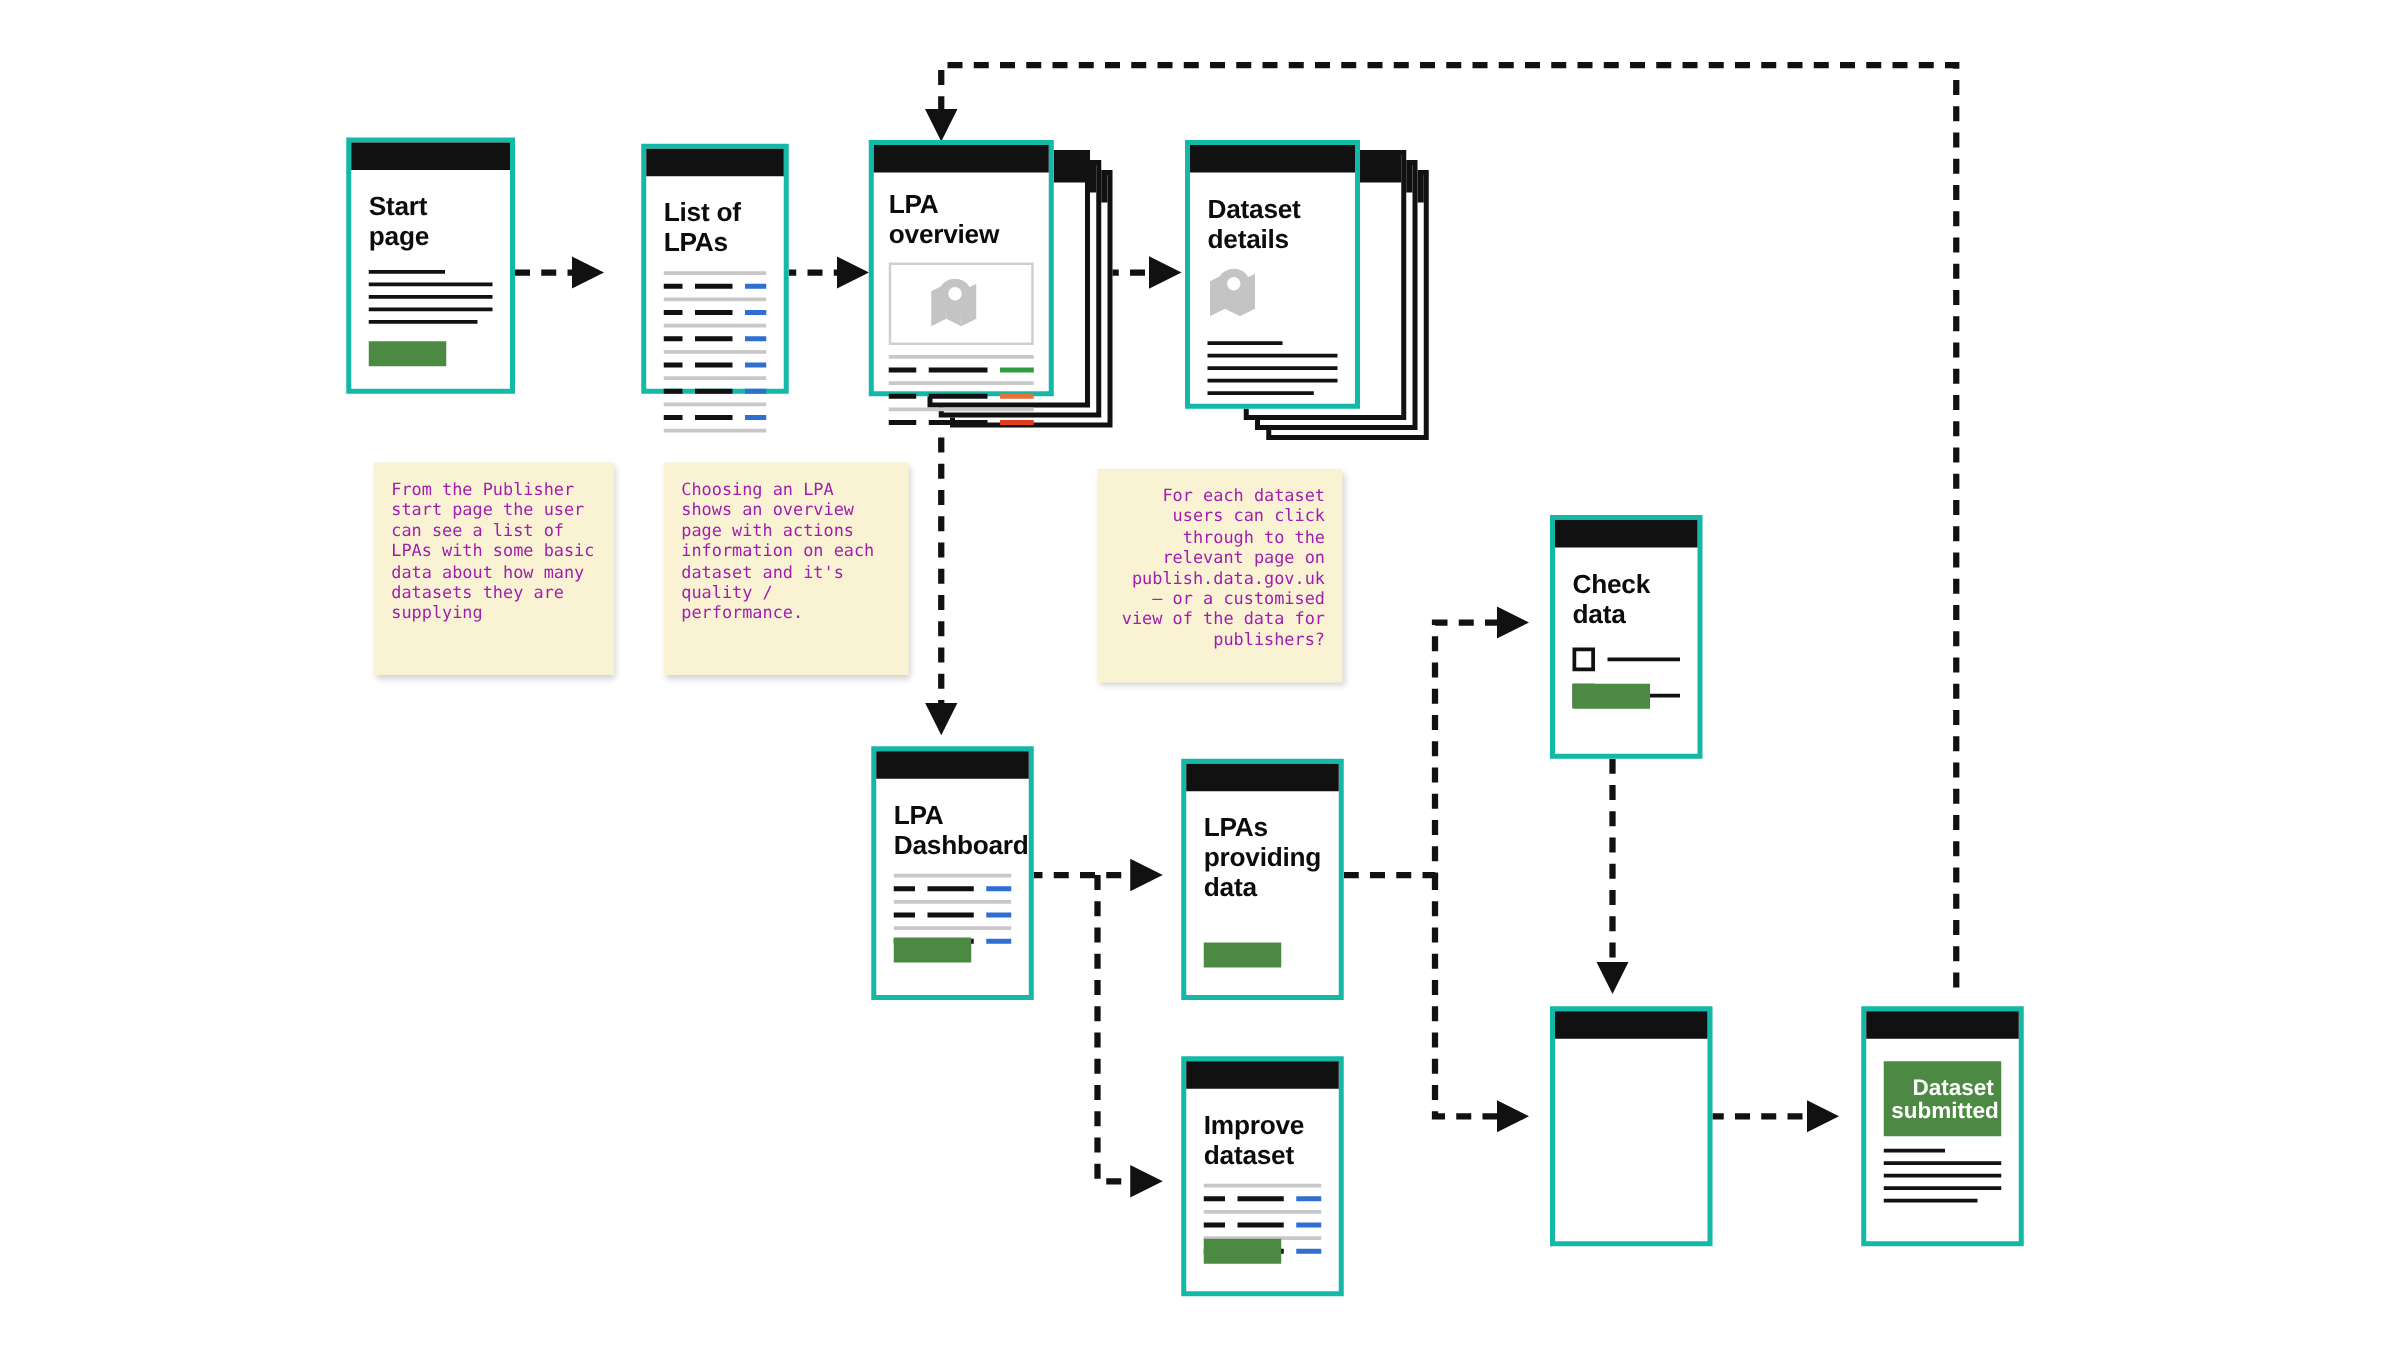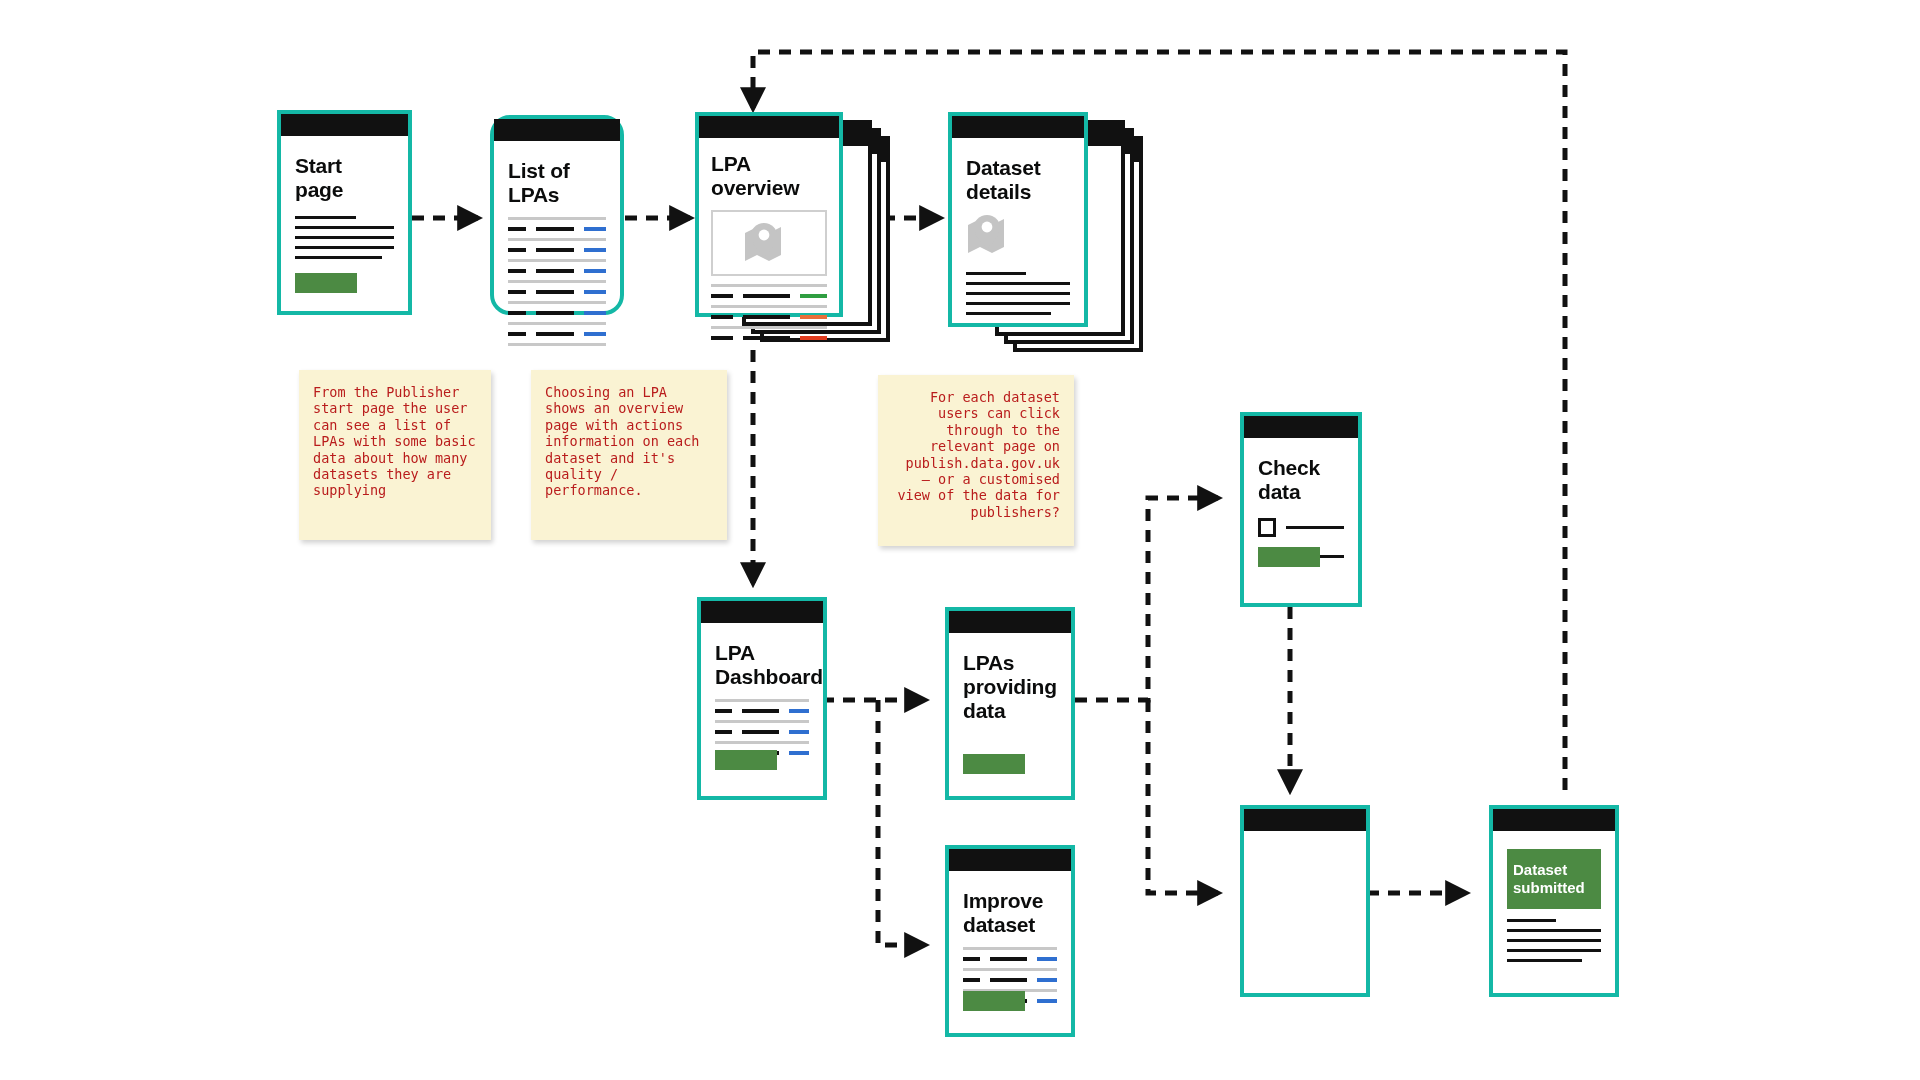--- a/index.html
+++ b/index.html
@@ -129,38 +129,38 @@
     border: 3px solid #111111;
     box-sizing: border-box;
     background: #fff;
   }
   .chkline { height: 3px; background: #111111; width: 62px; }
 
   .greenbanner {
     background: #4c8a43;
     color: #ffffff;
     font-weight: bold;
-    font-size: 15px;
+    font-size: 18px;
     line-height: 18px;
-    text-align: left;
+    text-align: right;
     padding: 12px 6px;
     margin-top: 4px;
   }
 
   
   .note {
     position: absolute;
     background: #faf3d3;
     box-shadow: 2px 3px 5px rgba(0,0,0,0.18);
     box-sizing: border-box;
     padding: 14px 14px 16px 14px;
     font-family: "DejaVu Sans Mono", monospace;
     font-size: 13.5px;
     line-height: 16.4px;
-    color: #b91c1c;
+    color: #a21caf;
     white-space: pre-line;
     z-index: 8;
   }
 </style>
 </head>
 <body>
 
 <div id="canvas">
 
   <svg class="svg-layer" viewBox="0 0 1920 1080">
@@ -203,21 +203,21 @@
         <div class="rule" style="width:62%;"></div>
         <div class="rule" style="width:100%;"></div>
         <div class="rule" style="width:100%;"></div>
         <div class="rule" style="width:100%;"></div>
         <div class="rule" style="width:88%;"></div>
       </div>
       <div class="greenbtn"></div>
     </div>
   </div>
 
-  <div class="card" style="left:490px; top:115px; width:134px; height:200px;border-radius:20px;">
+  <div class="card" style="left:513px; top:115px; width:118px; height:200px;">
     <div class="titlebar"></div>
     <div class="body" style="padding-bottom:0;">
       <div class="card-title">List of
 LPAs</div>
       <div class="tablerows">
         <div class="sep"></div>
         <div class="trow">
             <div class="c1">
               <div class="bar"></div>
             </div>

